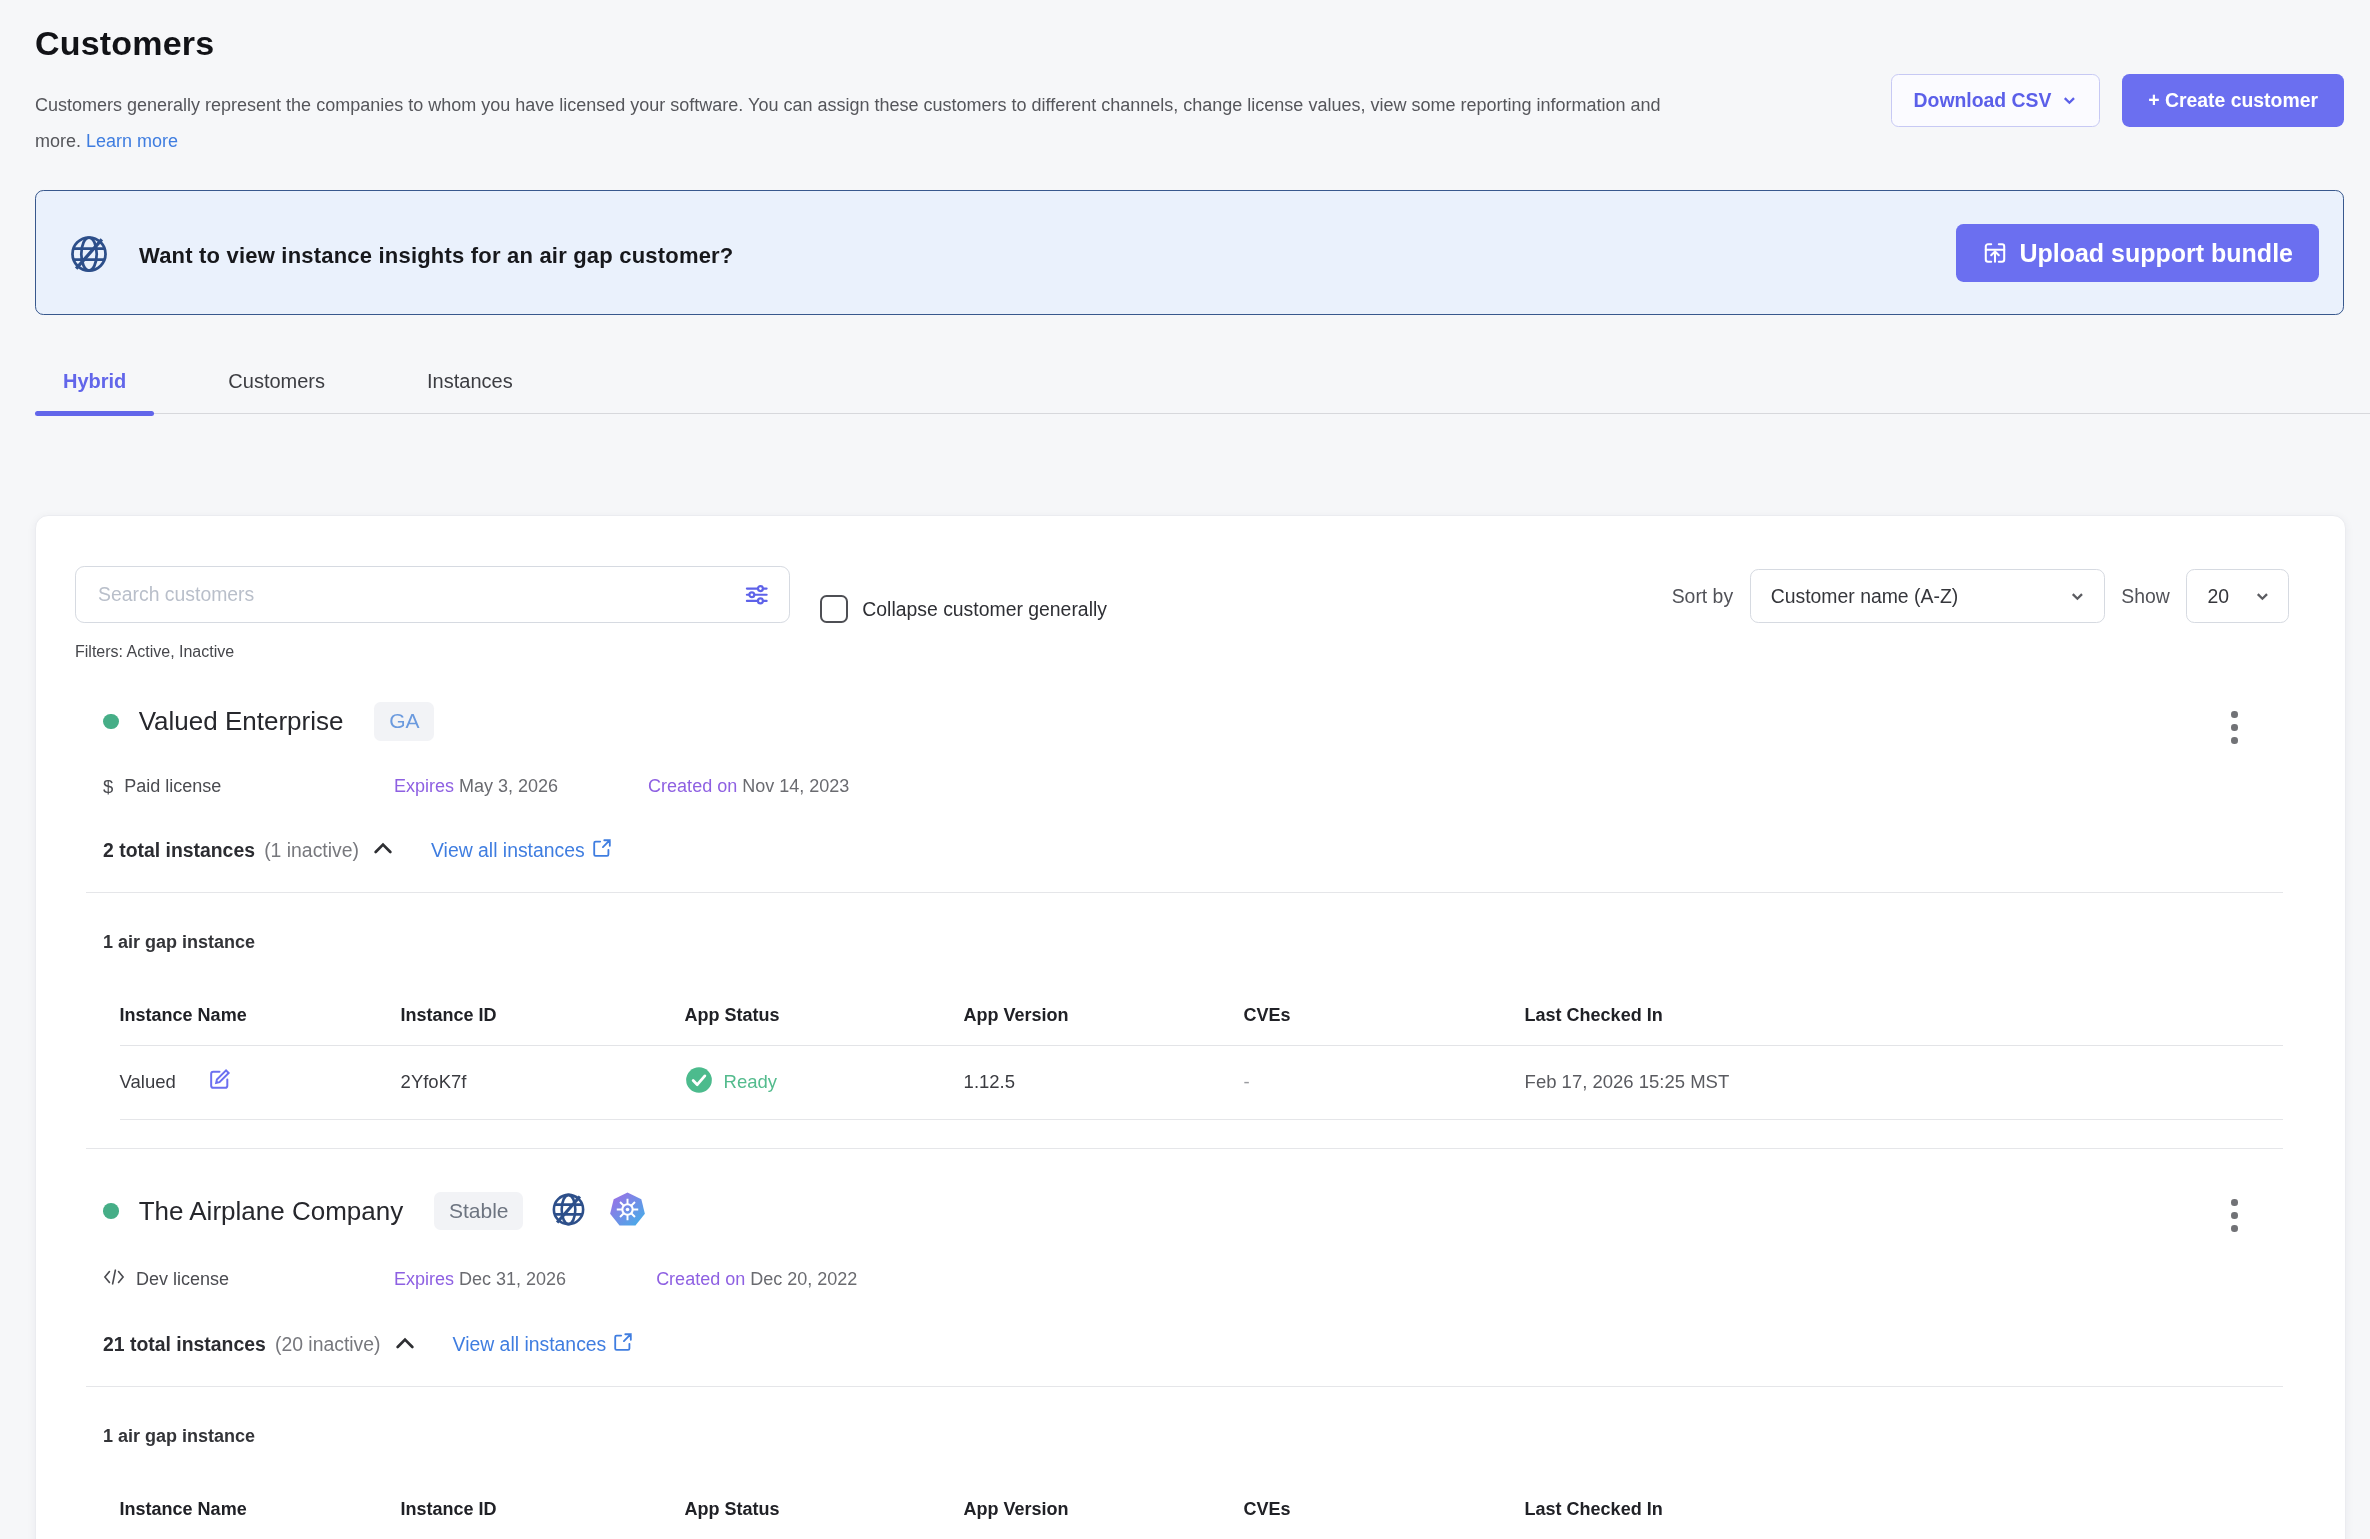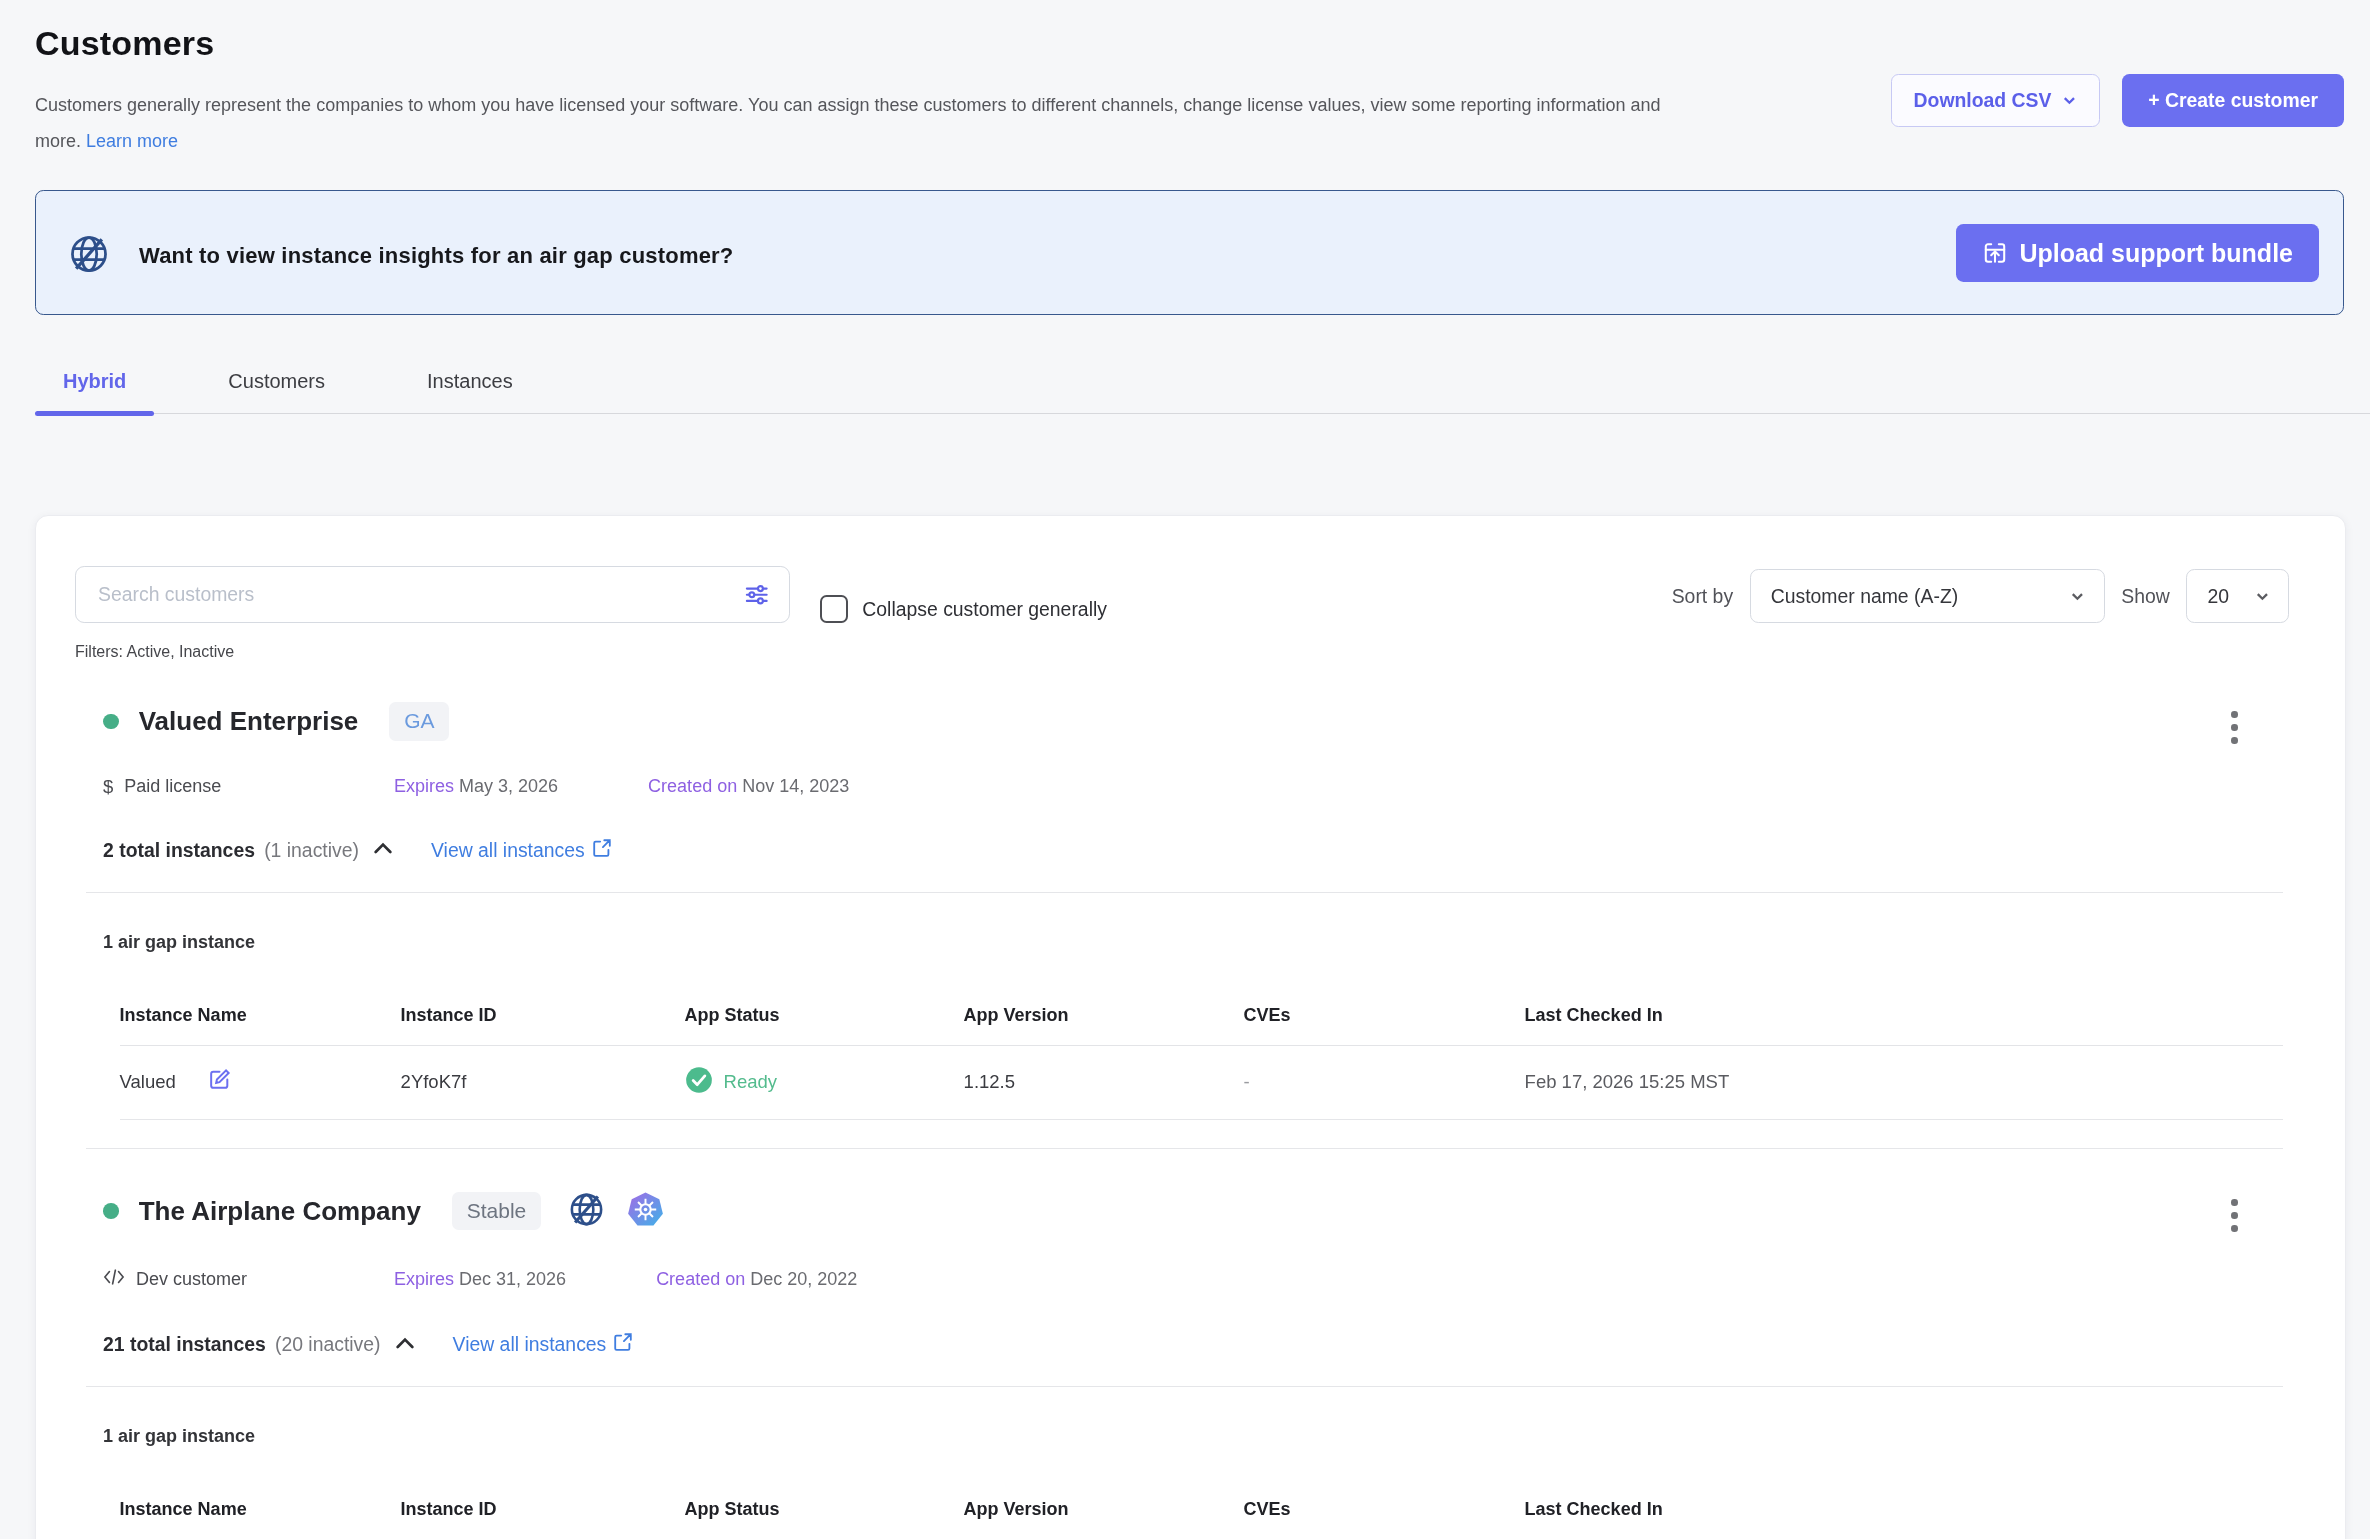--- a/index.html
+++ b/index.html
@@ -66,21 +66,21 @@
   .select-sort { width:355px; }
   .select-show { width:103px; margin-right:16.6px; }
 
   .filters-line { margin-top:20px; font-size:16px; color:#45464b; }
 
   
   .customer { position:relative; padding:41px 0 0 28px; }
   .section-divider { height:1.4px; background:#e5e6e9; margin:28px 23px 0 11px; }
   .cust-head { display:flex; align-items:center; }
   .status-dot { width:15.7px; height:15.7px; border-radius:50%; background:#46ae87; margin-right:20px; }
-  .cust-name { font-size:26px; font-weight:700; color:#26272c; }
+  .cust-name { font-size:26px; font-weight:400; color:#26272c; }
   .channel-badge { margin-left:31px; background:#f2f3f6; border-radius:6.5px; padding:7.4px 14.8px;
                    font-size:21px; }
   .channel-badge.blue { color:#6b9ade; }
   .channel-badge.gray { color:#6d7480; }
   .cust-icons { display:flex; align-items:center; gap:20px; margin-left:26px; }
   .kebab { position:absolute; right:65px; width:13px; display:flex; flex-direction:column; gap:6.5px;
            cursor:pointer; align-items:center; }
   .kebab i { width:6.5px; height:6.5px; background:#717276; border-radius:50%; }
   .kebab-1 { top:50px; } 
 
@@ -347,21 +347,21 @@
       <span class="license-block">
         <span>
   <span class="icon">
     <svg width="22" height="20" viewBox="0 0 24 22" fill="none" stroke="#4a4b50" stroke-width="1.8" stroke-linecap="round">
       <path d="M7 5 L2 11 L7 17"></path>
       <path d="M17 5 L22 11 L17 17"></path>
       <path d="M13.5 3.5 L10.5 18.5"></path>
     </svg>
   </span>
 </span>
-        <span>Dev customer</span>
+        <span>Dev license</span>
       </span>
       <span class="meta-item">
         <span class="meta-label">Expires</span>
         <span class="meta-value">Dec 31, 2026</span>
       </span>
       <span class="meta-item">
         <span class="meta-label">Created on</span>
         <span class="meta-value">Dec 20, 2022</span>
       </span>
     </div>

